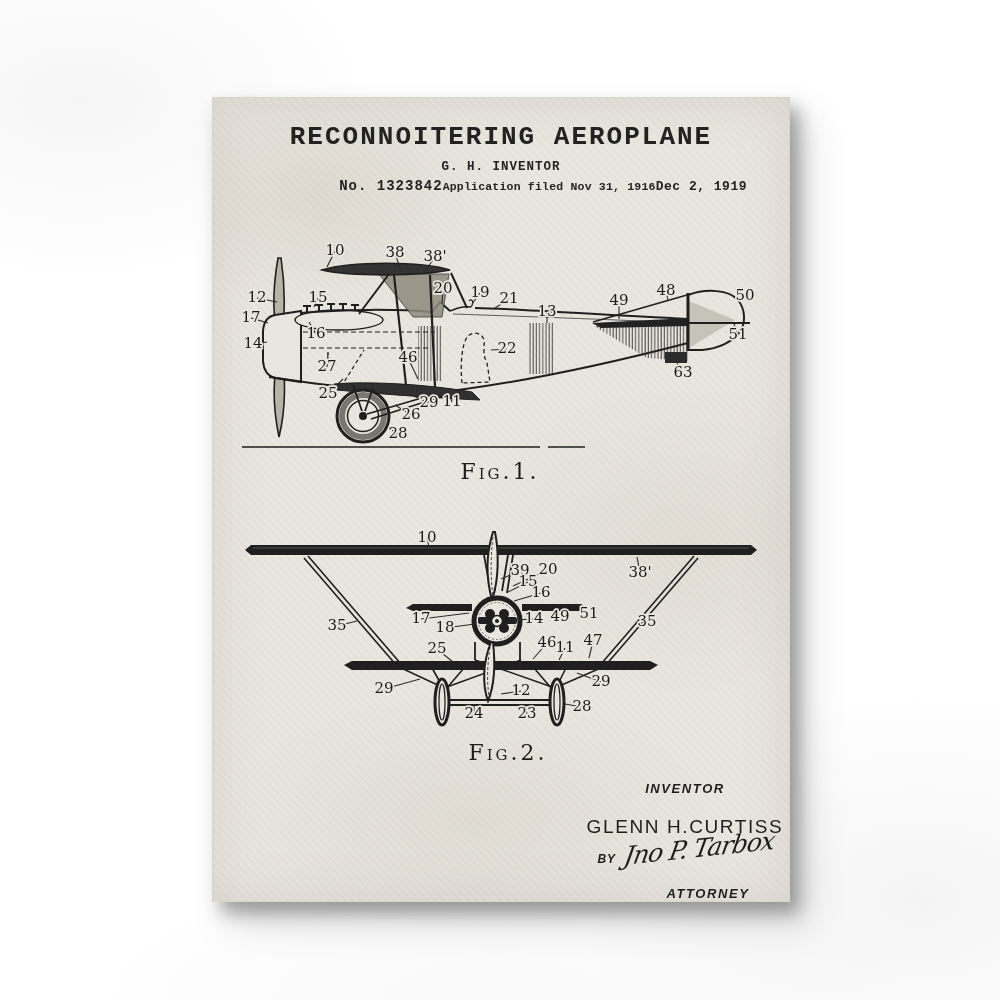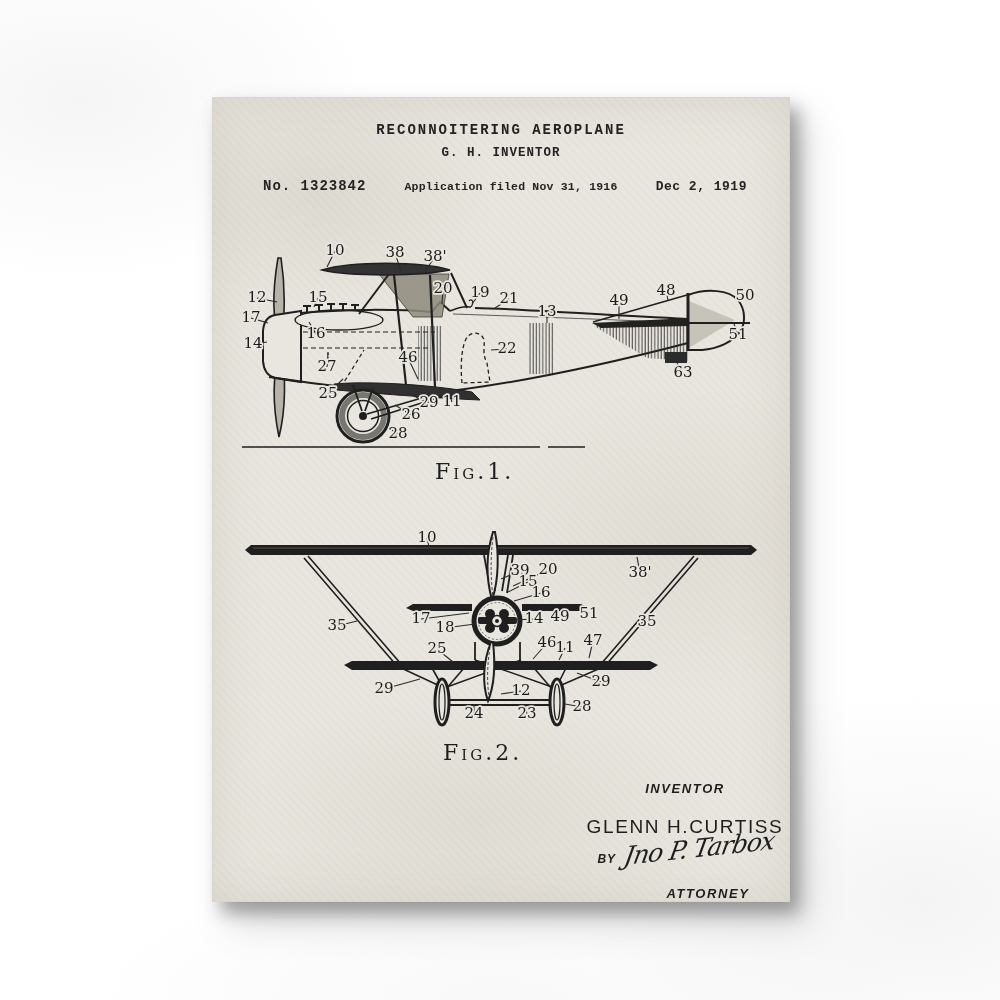--- a/index.html
+++ b/index.html
@@ -19,38 +19,38 @@
       radial-gradient(ellipse 300px 200px at 18% 12%, rgba(150,145,128,0.14), transparent 60%),
       radial-gradient(ellipse 340px 240px at 82% 55%, rgba(150,145,128,0.10), transparent 65%),
       radial-gradient(ellipse 380px 200px at 45% 90%, rgba(140,135,118,0.10), transparent 65%),
       repeating-linear-gradient(47deg, rgba(120,115,100,0.035) 0 2px, transparent 2px 6px);
     box-shadow: 9px 11px 16px rgba(70,70,72,0.45), 18px 22px 34px rgba(90,90,95,0.22), inset 0 0 50px rgba(125,120,104,0.16);
     border:1px solid #d8d5cb;
   }
   .hdr{position:absolute; top:24px; left:0; width:100%; text-align:center; color:#222;}
   .title{
     font-family:"Liberation Mono",monospace; font-weight:bold;
-    font-size:14px; letter-spacing:2px; white-space:nowrap;
+    font-size:26px; letter-spacing:2px; white-space:nowrap;
   }
   .subtitle{
     font-family:"Liberation Mono",monospace; font-weight:bold;
     font-size:12.5px; letter-spacing:1px; margin-top:8px;
   }
   .patent-row{
     position:absolute; top:80px; left:50px; right:42px;
-    display:flex; justify-content:space-between; align-items:baseline; color:#242424;
+    display:flex; justify-content:flex-end; align-items:baseline; color:#242424;
   }
   .patent-no{font-family:"Liberation Mono",monospace; font-weight:bold; font-size:14px; letter-spacing:1px;}
   .filed{font-family:"Liberation Mono",monospace; font-weight:bold; font-size:11.5px; letter-spacing:0.2px;}
   .pdate{font-family:Liberation Mono, monospace; font-weight:bold; font-size:13px; letter-spacing:0.5px;}
   .figsvg{position:absolute; overflow:visible;}
   #fig1{left:28px; top:133px; width:522px; height:222px;}
   #fig2{left:28px; top:428px; width:522px; height:205px;}
   .figcap{
-    position:absolute; width:130px; text-align:left;
+    position:absolute; width:130px; text-align:center;
     font-family:"DejaVu Serif",serif; font-variant:small-caps;
     font-size:22px; letter-spacing:3px; color:#1d1d1d;
   }
   #cap1{left:222px; top:361px;}
   #cap2{left:230px; top:642px;}
   .sigblock{position:absolute; left:372px; top:683px; width:200px; color:#1d1d1d; text-align:center;}
   .siglabel{font-size:13px; font-weight:bold; font-style:italic; letter-spacing:1.6px;}
   .signame{font-size:19px; letter-spacing:1.6px; margin-top:20px; font-weight:400;}
   .byrow{display:flex; justify-content:center; align-items:flex-start; margin-top:4px; height:36px;}
   .bylab{font-size:12px; font-weight:bold; font-style:italic; letter-spacing:1px; margin-top:10px;}

